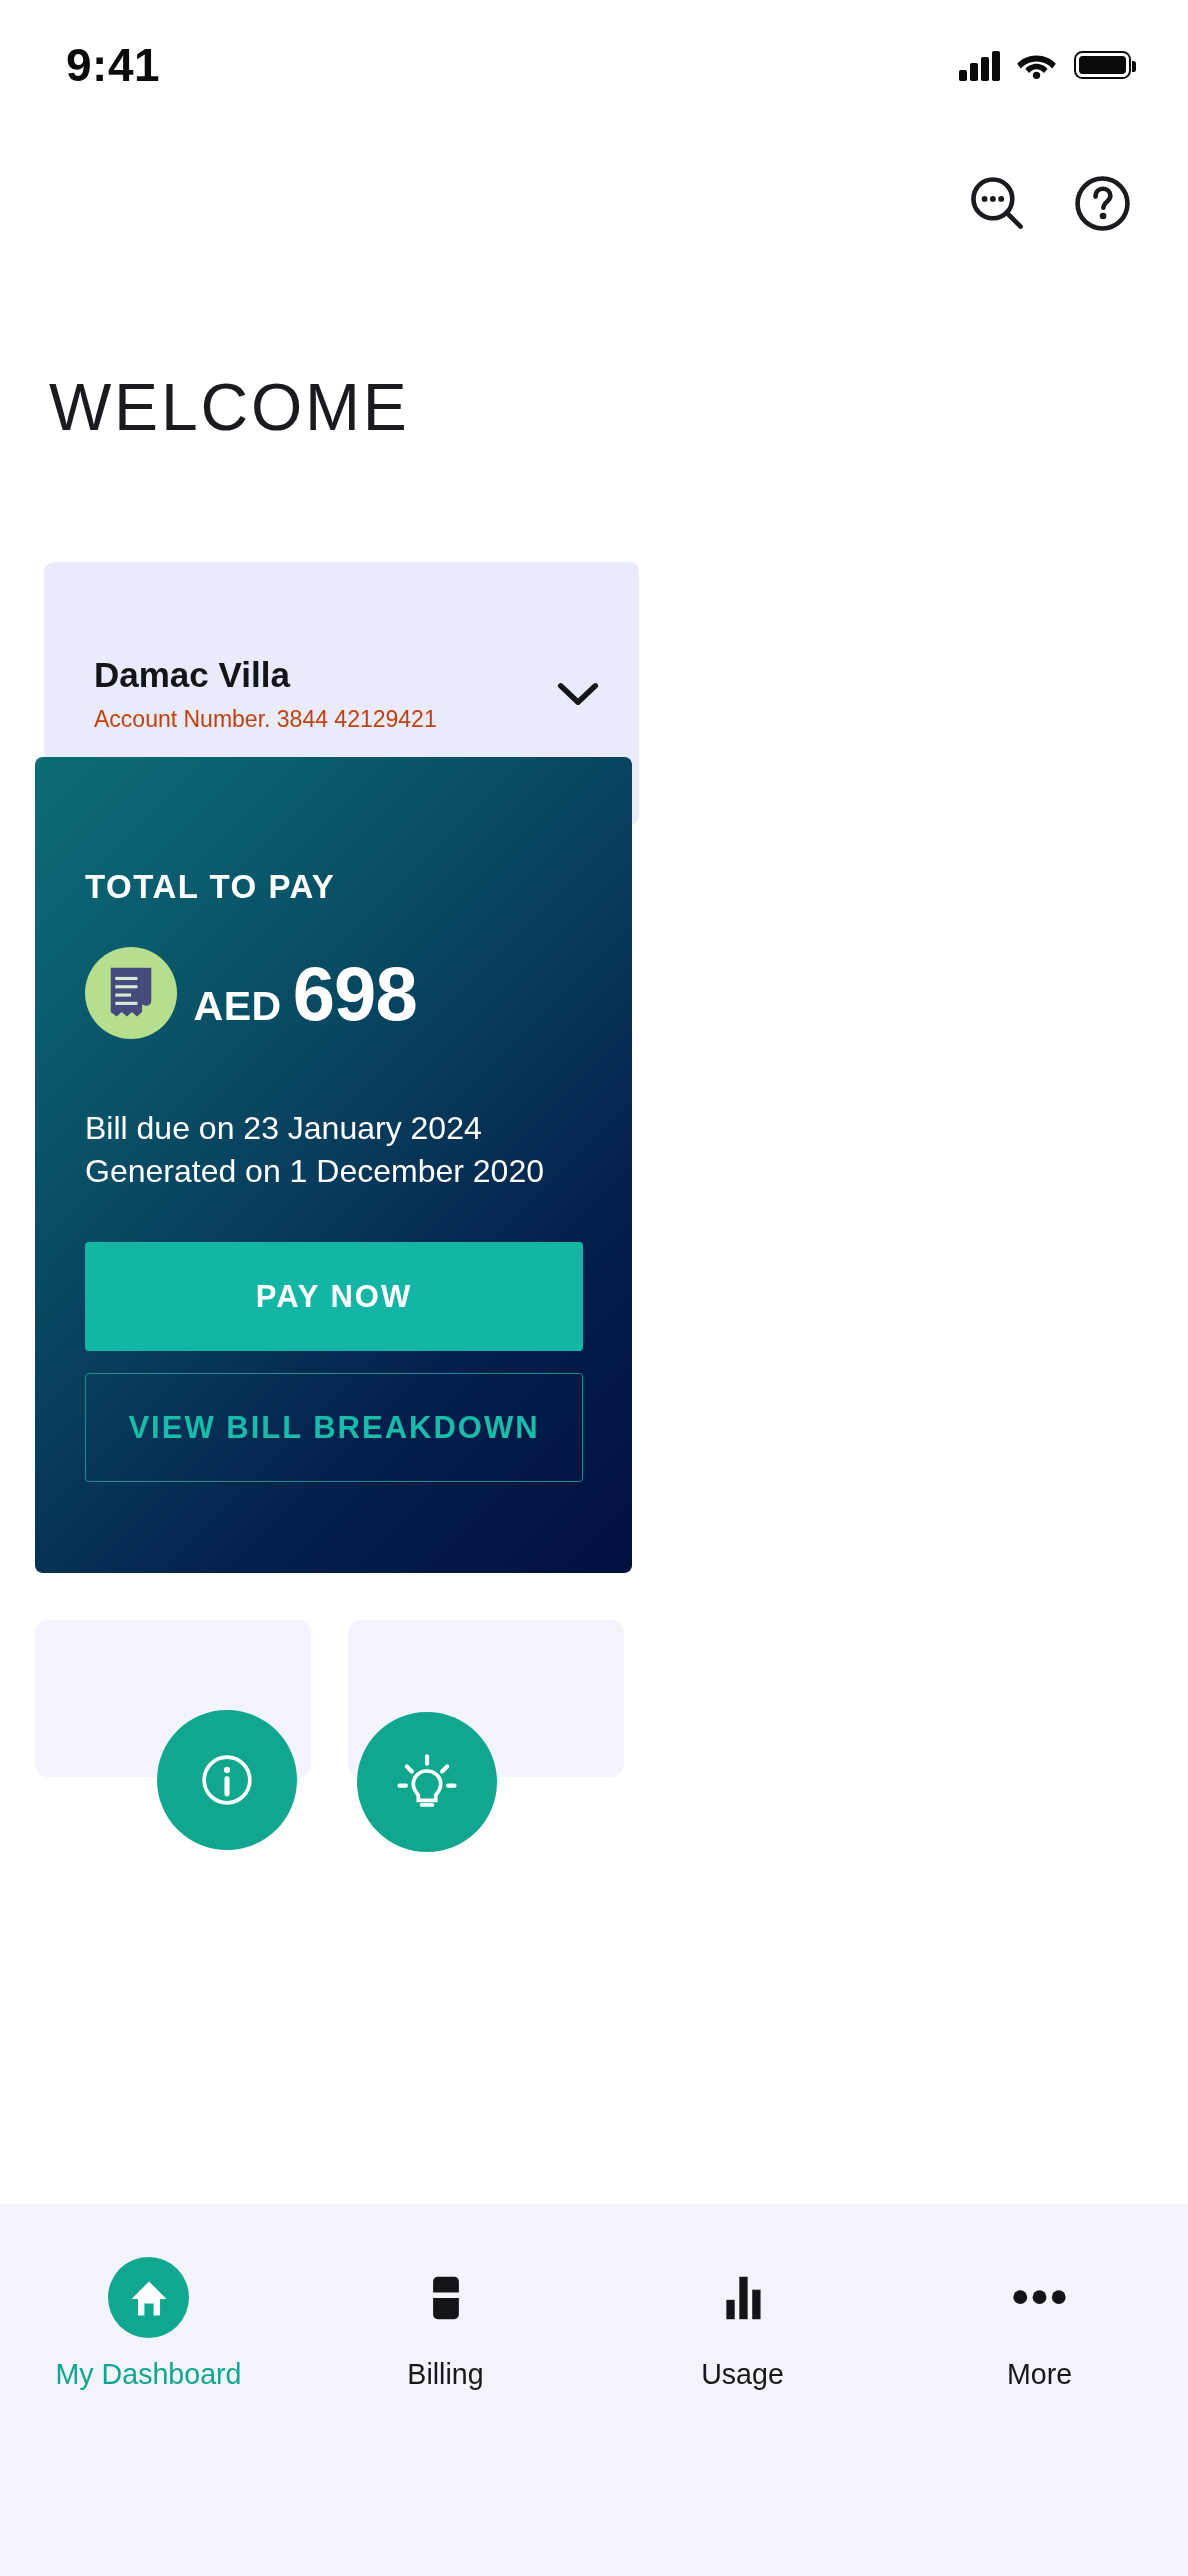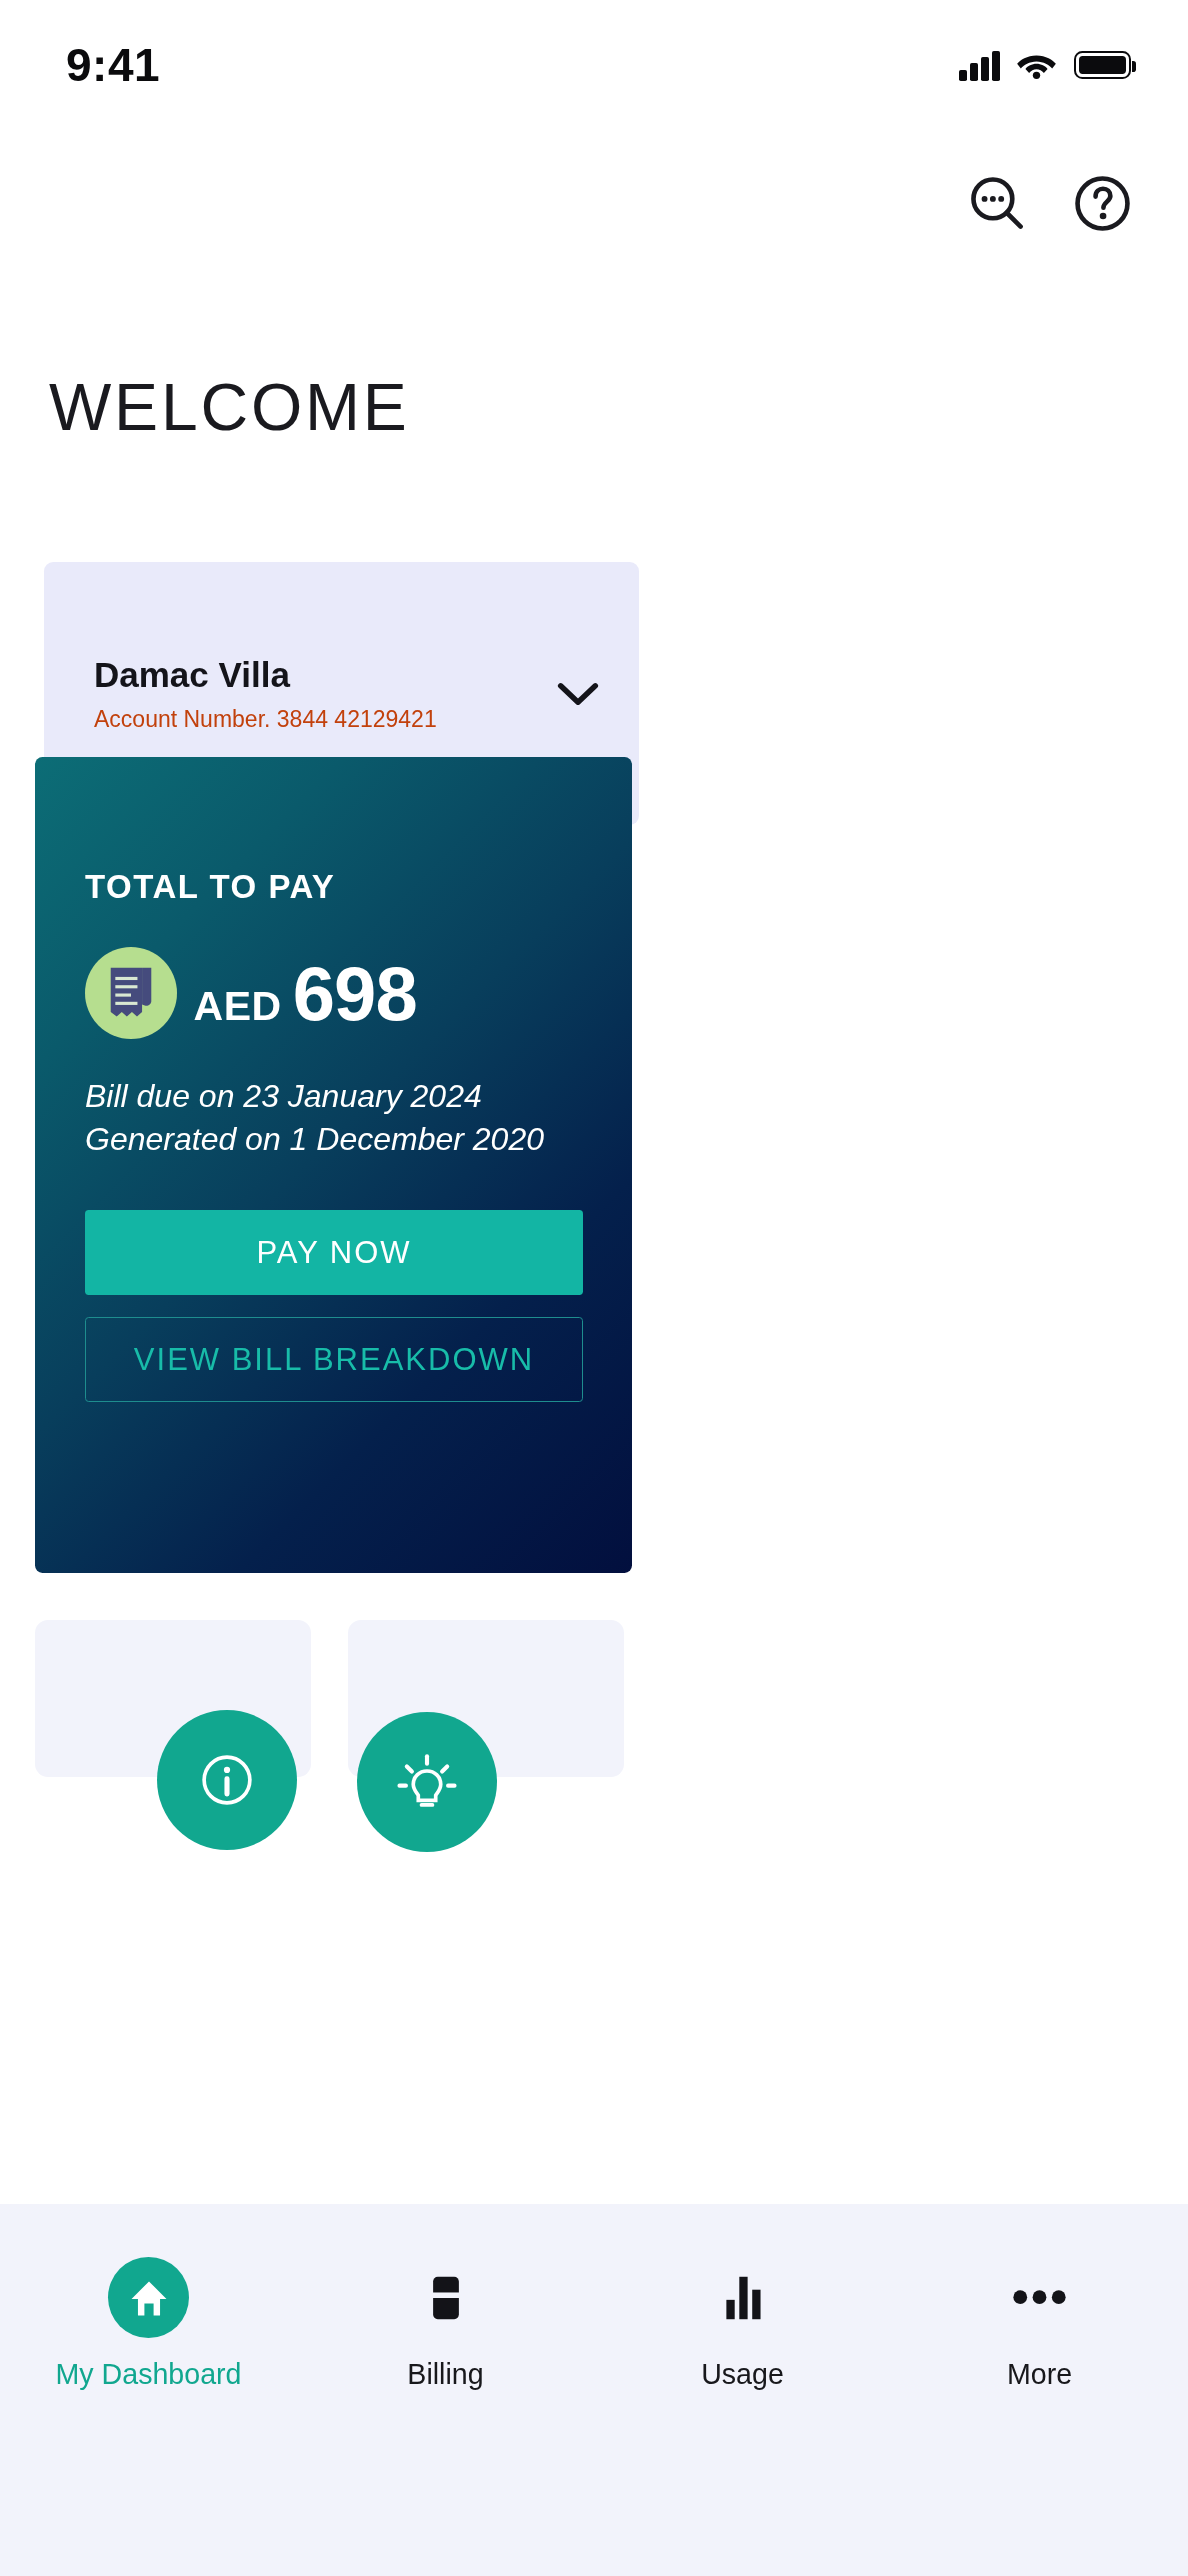--- a/index.html
+++ b/index.html
@@ -77,27 +77,27 @@
   }
   .amount-row{ display:flex; align-items:center; margin-top:41px; }
   .amt-badge{
     width:92px; height:92px; border-radius:50%;
     background:#B6DE8F; display:flex; align-items:center; justify-content:center;
     flex:0 0 auto;
   }
   .amt-text{ display:flex; align-items:baseline; margin-left:16.6px; }
   .amt-cur{ font-size:41px; font-weight:700; color:#FFFFFF; letter-spacing:0.5px; }
   .amt-val{ font-size:76px; font-weight:700; color:#FFFFFF; margin-left:11px; letter-spacing:-0.9px; }
-  .bill-dates{ margin-top:36px;font-style:italic; }
+  .bill-dates{ margin-top:68px; }
   .bill-dates div{ font-size:32px; font-weight:400; color:#FFFFFF; line-height:1.33; }
 
   .btn{
-    width:498px; height:85px; border-radius:3.7px;
+    width:498px; height:109px; border-radius:3.7px;
     display:flex; align-items:center; justify-content:center;
-    font-size:31px; font-weight:400; letter-spacing:2px;
+    font-size:31px; font-weight:700; letter-spacing:2px;
     cursor:pointer; border:none;
   }
   .btn-primary{ background:#13B5A4; color:#FFFFFF; margin-top:50px; }
   .btn-outline{
     background:transparent; color:#18BCA9;
     border:1.8px solid #1E8D8E; margin-top:22px;
   }
 
   
   .peek-wrap{ position:absolute; left:35px; top:1620px; width:1118px; height:184px; }

